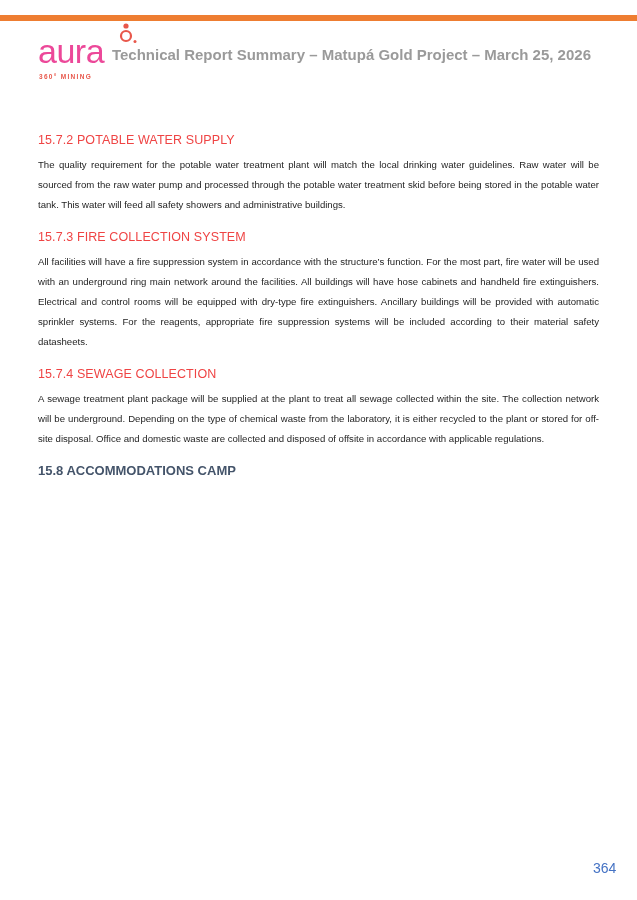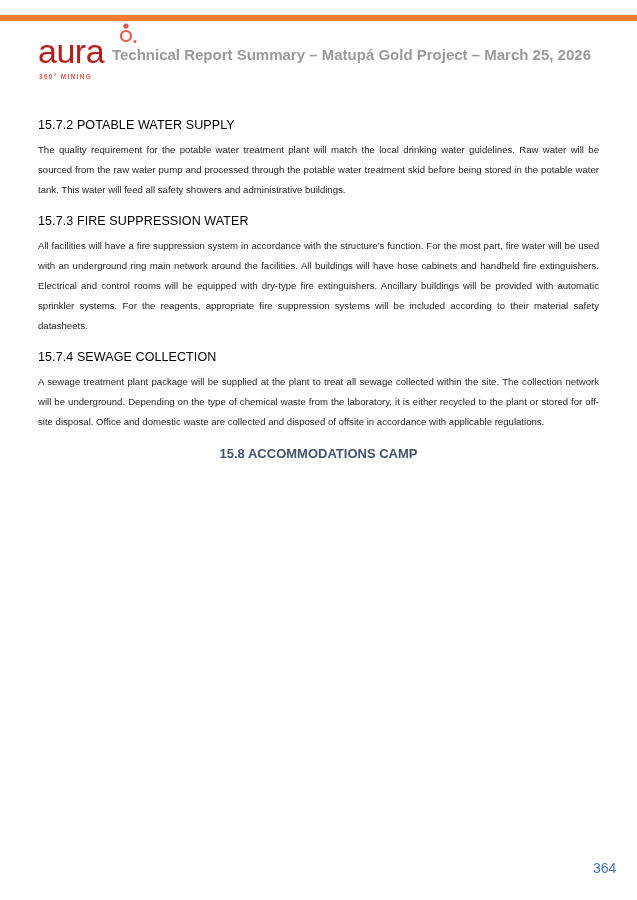--- a/index.html
+++ b/index.html
@@ -1,29 +1,29 @@
 <!DOCTYPE html>
 <html><head>
   <meta charset="utf-8">
   <style>
     html, body { margin: 0; padding: 0; background: #ffffff; }
     body { width: 637px; height: 900px; position: relative; overflow: hidden;
            font-family: "Liberation Sans", sans-serif; color: #1a1a1a; }
     .top-bar { position: absolute; left: 0; top: 15px; width: 637px; height: 6px; background: #ee7d31; }
     .logo { position: absolute; left: 38px; top: 22px; width: 120px; height: 62px; }
     .logo-word { position: absolute; left: 0; top: 12px; font-family: "Liberation Sans", sans-serif;
-                 font-size: 34px; line-height: 34px; color: #b91c1c; letter-spacing: -0.5px; font-weight: 400; }
+                 font-size: 34px; line-height: 34px; color: #ec4899; letter-spacing: -0.5px; font-weight: 400; }
     .logo-tag { position: absolute; left: 1px; top: 51px; font-size: 6.5px; letter-spacing: 1.3px;
                 color: #e8574b; font-weight: 700; }
     .logo-mark { position: absolute; left: 80px; top: 0px; width: 24px; height: 24px; }
     .header-title { position: absolute; right: 46px; top: 46px; font-size: 15px; font-weight: 700;
                     color: #9a9a9a; white-space: nowrap; }
     .content { position: absolute; left: 38px; top: 118px; width: 561px; }
-    h3.sub { margin: 0 0 8px 0; font-weight: 400; font-size: 12.5px; color: #000000; letter-spacing: 0.1px; }
-    h2.sec { margin: 0 0 8px 0; font-weight: 700; font-size: 13px; color: #44546a; text-align: center; }
+    h3.sub { margin: 15px 0 8px 0; font-weight: 400; font-size: 12.5px; color: #ef4444; letter-spacing: 0.1px; }
+    h2.sec { margin: 0 0 8px 0; font-weight: 700; font-size: 13px; color: #44546a; }
     p { margin: 0 0 14px 0; font-size: 9.6px; line-height: 20px; text-align: justify; color: #1e1e1e; }
     .page-number { position: absolute; left: 593px; top: 860px; font-size: 14px; color: #4472c4; }
   </style>
 </head>
 <body>
 
 <div class="top-bar"></div>
 
 <div class="logo">
   <svg class="logo-mark" viewBox="0 0 24 24">
@@ -36,21 +36,21 @@
 </div>
 
 <div class="header-title">Technical Report Summary – Matupá Gold Project – March 25, 2026</div>
 
 <div class="content">
   <section>
     <h3 class="sub">15.7.2  POTABLE WATER SUPPLY</h3>
     <p>The quality requirement for the potable water treatment plant will match the local drinking water guidelines. Raw water will be sourced from the raw water pump and processed through the potable water treatment skid before being stored in the potable water tank. This water will feed all safety showers and administrative buildings.</p>
   </section>
   <section>
-    <h3 class="sub">15.7.3  FIRE SUPPRESSION WATER</h3>
+    <h3 class="sub">15.7.3  FIRE COLLECTION SYSTEM</h3>
     <p>All facilities will have a fire suppression system in accordance with the structure’s function. For the most part, fire water will be used with an underground ring main network around the facilities. All buildings will have hose cabinets and handheld fire extinguishers. Electrical and control rooms will be equipped with dry-type fire extinguishers. Ancillary buildings will be provided with automatic sprinkler systems. For the reagents, appropriate fire suppression systems will be included according to their material safety datasheets.</p>
   </section>
   <section>
     <h3 class="sub">15.7.4  SEWAGE COLLECTION</h3>
     <p>A sewage treatment plant package will be supplied at the plant to treat all sewage collected within the site. The collection network will be underground. Depending on the type of chemical waste from the laboratory, it is either recycled to the plant or stored for off-site disposal. Office and domestic waste are collected and disposed of offsite in accordance with applicable regulations.</p>
   </section>
   <section>
     <h2 class="sec">15.8   ACCOMMODATIONS CAMP</h2>
   </section>
 </div>

